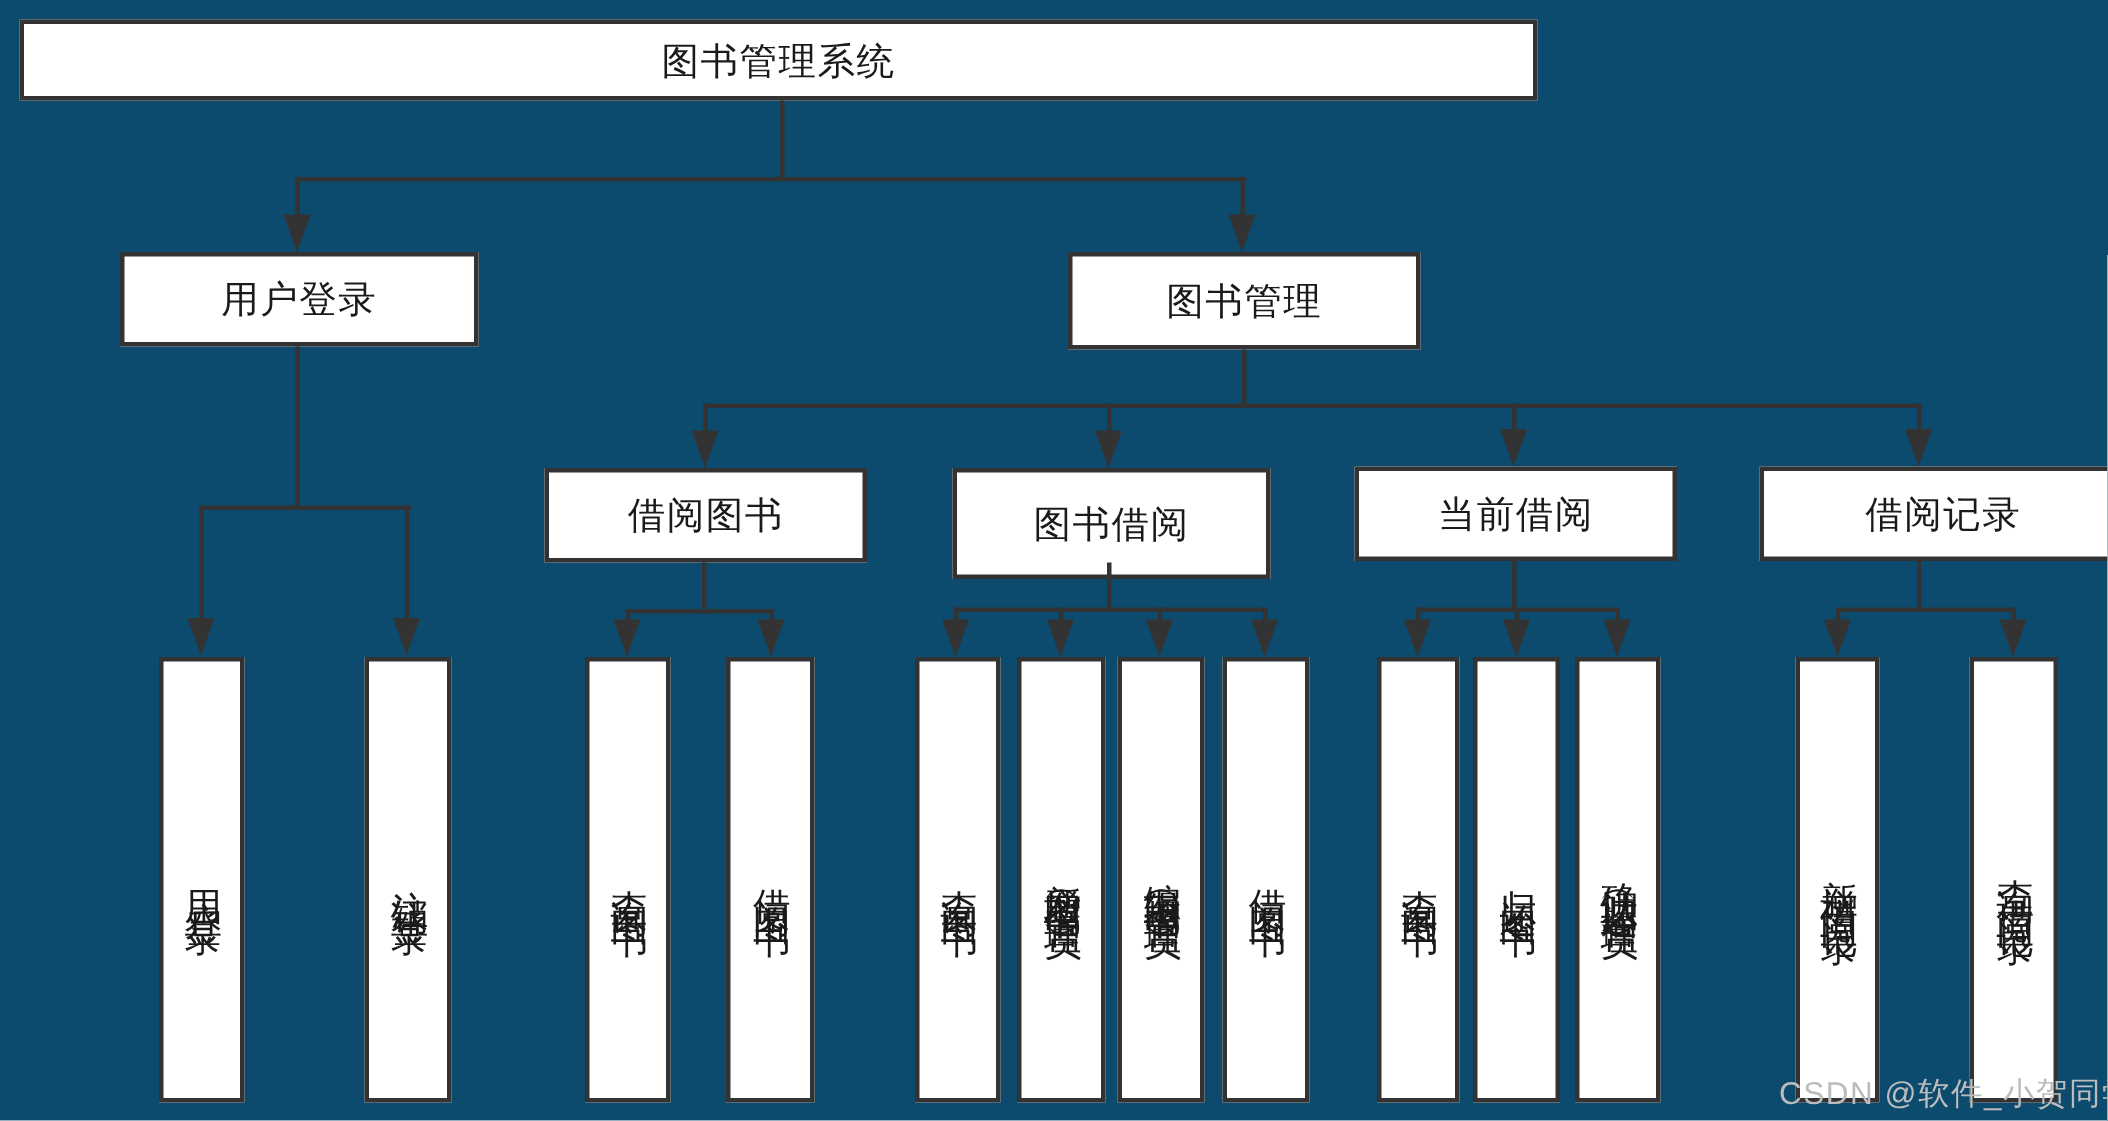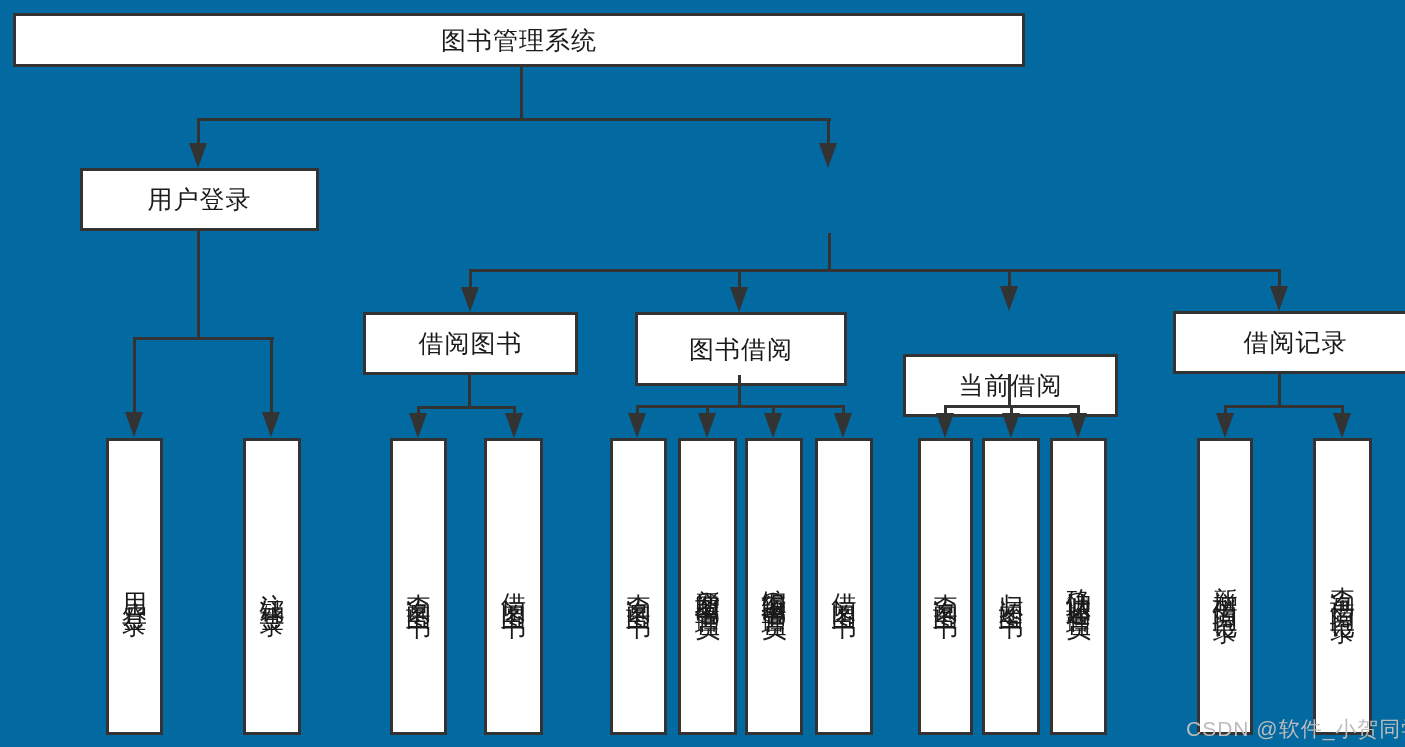--- a/index.html
+++ b/index.html
@@ -1,20 +1,20 @@
 <!DOCTYPE html>
 <html><head>
 <meta charset="utf-8">
 <style>
   html, body { margin: 0; padding: 0; background: #ffffff; }
   #canvas {
     position: relative;
     width: 1405px;
     height: 747px;
-    background: #0369a1;
+    background: #0c4a6e;
     font-family: "Liberation Sans", "DejaVu Sans", sans-serif;
     overflow: hidden;
   }
   .hnode {
     position: absolute;
     box-sizing: border-box;
     border: 3px solid #333333;
     background: #ffffff;
     display: flex;
     align-items: center;
@@ -61,24 +61,25 @@
   }
 </style>
 </head>
 <body>
 
 <div id="canvas">
 
   <div class="hnode" style="left:13px; top:13px; width:1012px; height:54px;">图书管理系统</div>
 
   <div class="hnode" style="left:80px; top:168px; width:239px; height:63px;">用户登录</div>
+  <div class="hnode" style="left:712px; top:168px; width:235px; height:65px;">图书管理</div>
 
   <div class="hnode" style="left:363px; top:312px; width:215px; height:63px;">借阅图书</div>
   <div class="hnode" style="left:635px; top:312px; width:212px; height:74px;">图书借阅</div>
-  <div class="hnode" style="left:903px; top:311px; width:215px; height:63px;margin-top:43px;">当前借阅</div>
+  <div class="hnode" style="left:903px; top:311px; width:215px; height:63px;">当前借阅</div>
   <div class="hnode" style="left:1173px; top:311px; width:245px; height:63px;">借阅记录</div>
 
   <div class="vnode" style="left:106px; top:438px; width:57px; height:297px;">用户登录</div>
   <div class="vnode" style="left:243px; top:438px; width:58px; height:297px;">注销登录</div>
 
   <div class="vnode" style="left:390px; top:438px; width:57px; height:297px;">查询图书</div>
   <div class="vnode" style="left:484px; top:438px; width:59px; height:297px;">借阅图书</div>
 
   <div class="vnode" style="left:610px; top:438px; width:57px; height:297px;">查询图书</div>
   <div class="vnode" style="left:678px; top:438px; width:59px; height:297px; letter-spacing:4px;">新增图书（管理员）</div>

